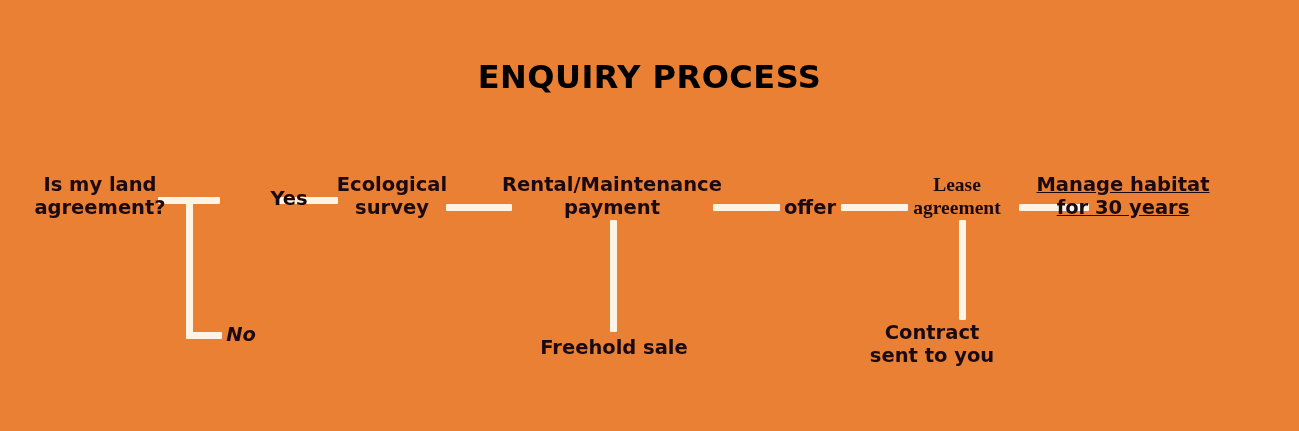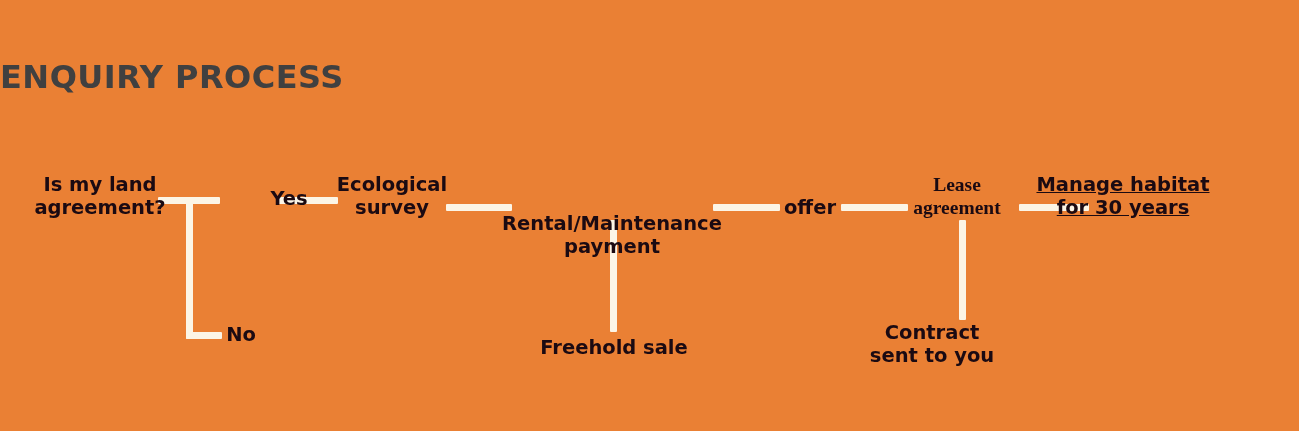--- a/index.html
+++ b/index.html
@@ -17,22 +17,22 @@
     overflow: hidden;
     background: #EA8034;
   }
 
   
   .title {
     position: absolute;
     left: 0;
     right: 0;
     top: 58px;
-    text-align: left;
-    color: #404040;
+    text-align: center;
+    color: #000000;
     font-size: 32px;
     font-weight: 700;
     letter-spacing: 0.5px;
     font-family: "DejaVu Sans", sans-serif;
   }
 
   
   .node {
     position: absolute;
     color: #1B0A12;
@@ -70,24 +70,24 @@
       <div class="conn v" style="left: 610px; top: 220px; height: 112px;"></div>
       <div class="conn h" style="left: 713px; top: 204px; width: 67px;"></div>
       <div class="conn h" style="left: 841px; top: 204px; width: 67px;"></div>
       <div class="conn v" style="left: 959px; top: 220px; height: 100px;"></div>
       <div class="conn h" style="left: 1019px; top: 204px; width: 70px;"></div>
     </div>
   <div id="node-layer">
       <div class="node" style="left: 100px; top: 196px;">Is my land
 agreement?</div>
       <div class="node" style="left: 249px; top: 198px; margin-left: 40px;">Yes</div>
-      <div class="node" style="left: 241px; top: 334px;">No</div>
+      <div class="node" style="left: 241px; top: 334px; font-style: italic;">No</div>
       <div class="node" style="left: 392px; top: 196px;">Ecological
 survey</div>
-      <div class="node" style="left: 612px; top: 196px; margin-top: 39px;">Rental/Maintenance
+      <div class="node" style="left: 612px; top: 196px;">Rental/Maintenance
 payment</div>
       <div class="node" style="left: 614px; top: 347px;">Freehold sale</div>
       <div class="node" style="left: 810px; top: 207px;">offer</div>
       <div class="node" style="left: 957px; top: 196px; font-family: Liberation Serif, serif;">Lease
 agreement</div>
       <div class="node" style="left: 932px; top: 344px;">Contract
 sent to you</div>
       <div class="node" style="left: 1123px; top: 196px; text-decoration: underline;">Manage habitat
 for 30 years</div>
     </div>

